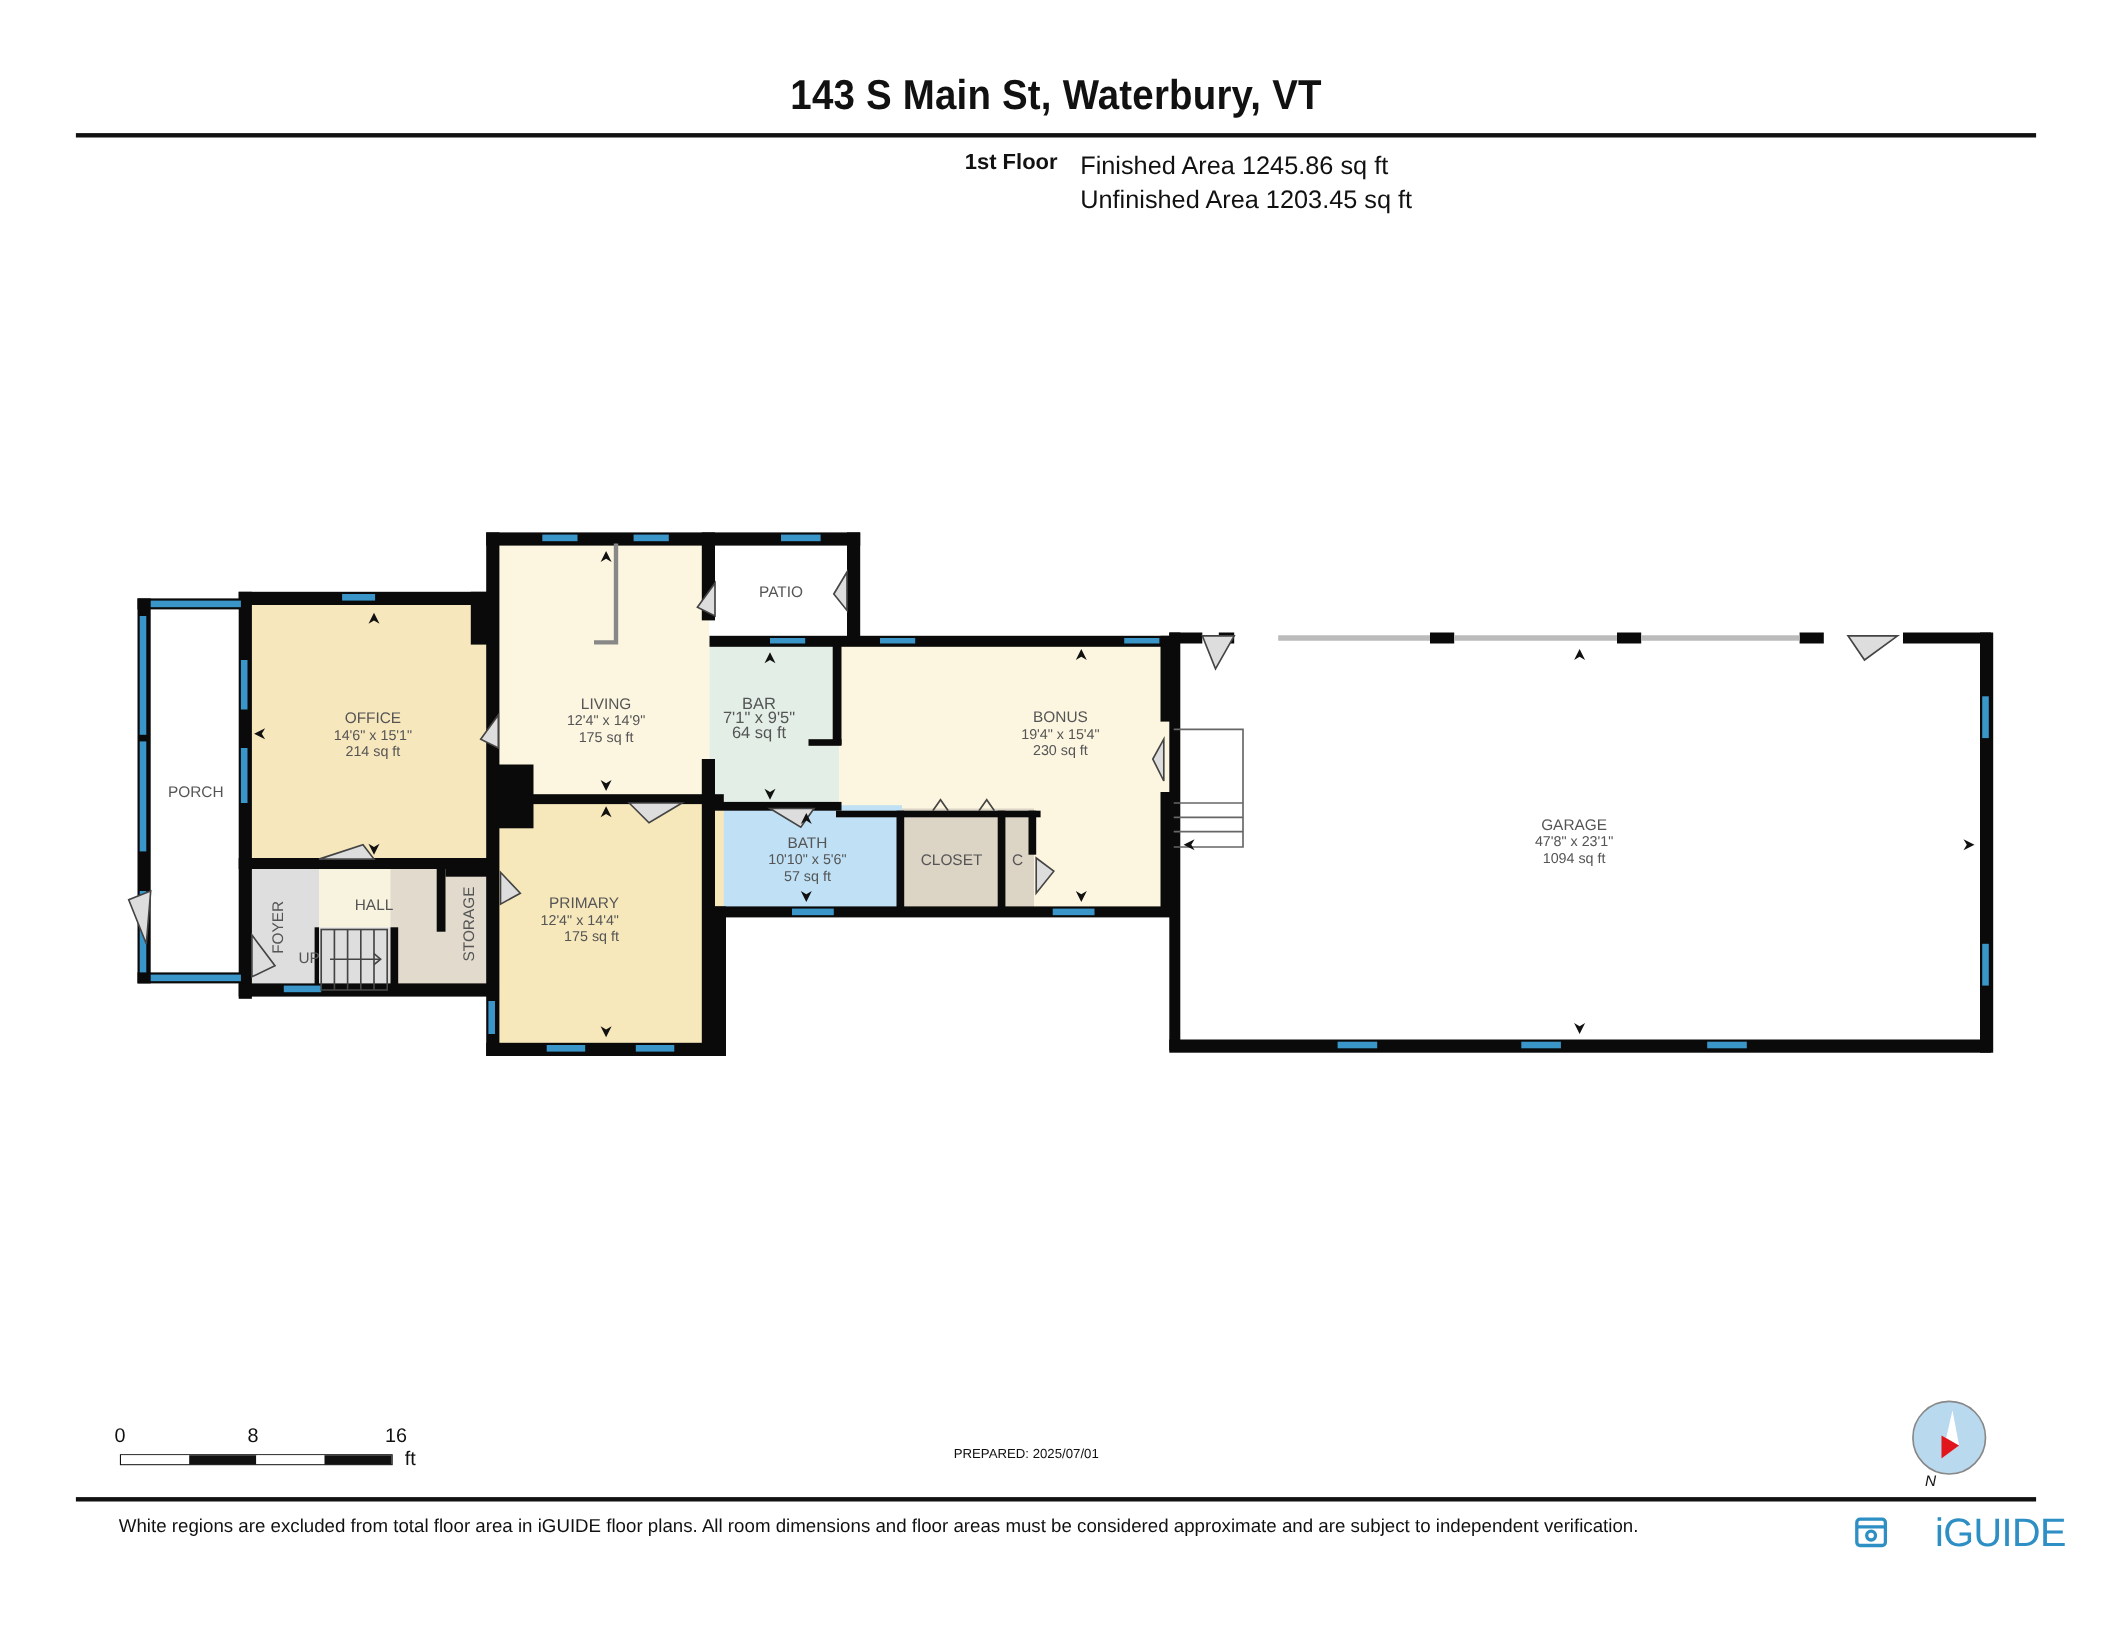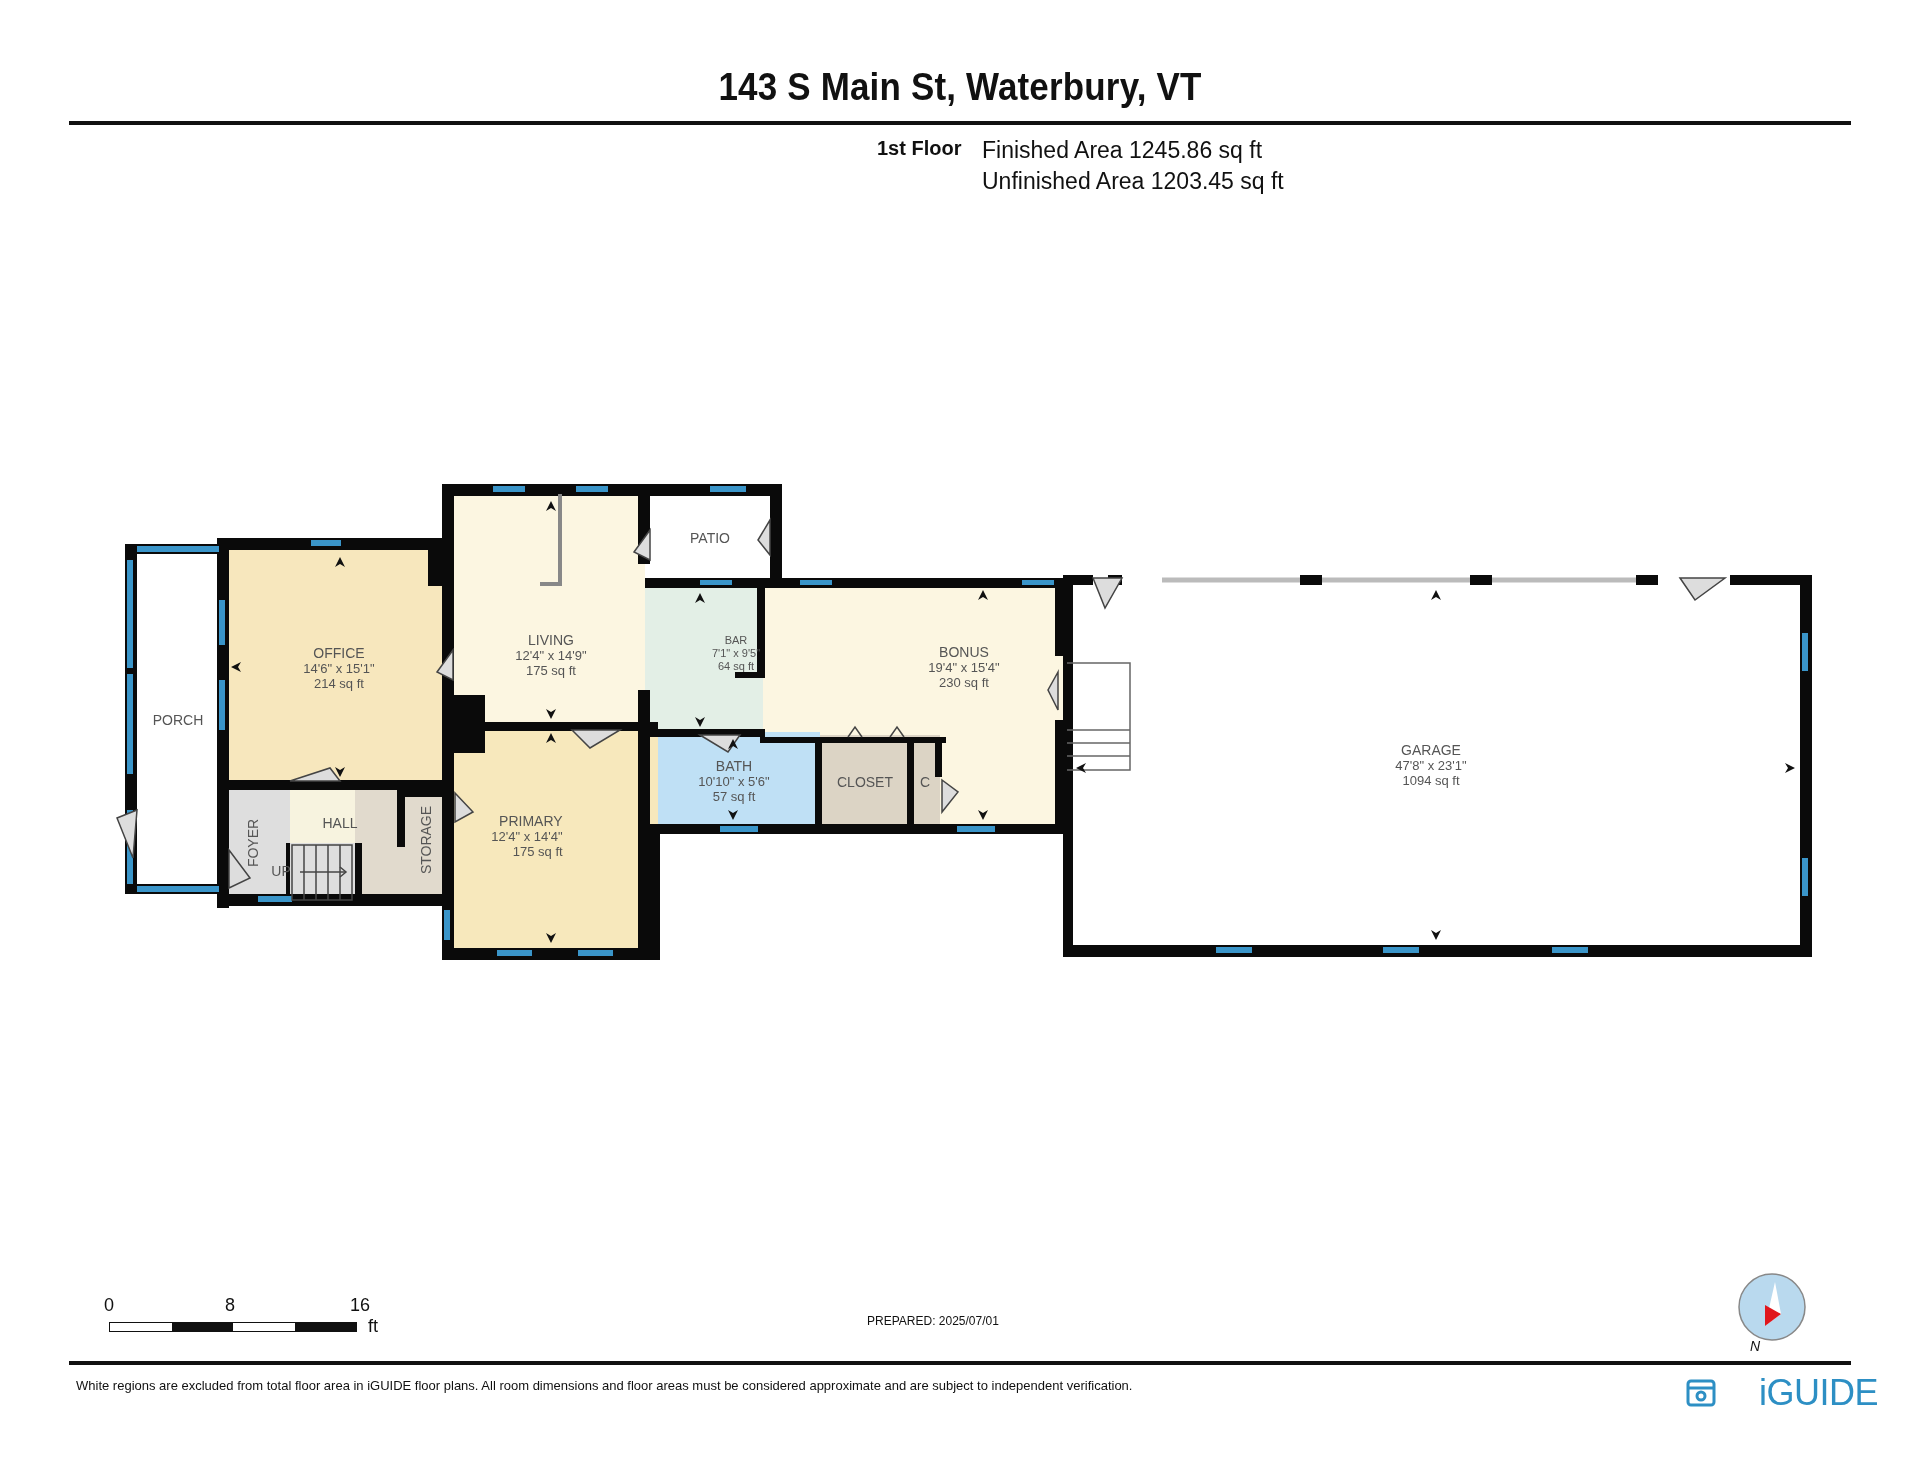--- a/index.html
+++ b/index.html
@@ -8,21 +8,21 @@
   .title { left:0; width:1920px; top:66px; text-align:center; font-size:38px; font-weight:bold; letter-spacing:0.2px; transform:scaleX(0.92); }
   .rule { background:#111; height:4px; }
   .floor-label { font-size:20px; font-weight:bold; }
   .area-line { font-size:23px; }
   .plan { left:0; top:0; width:1920px; height:1483px; }
   .room-label { position:absolute; text-align:center; font-size:13px; color:#555; line-height:15px; white-space:nowrap; transform:translate(-50%,-50%); }
   .room-label .name { font-size:14px; }
   .vert { transform:translate(-50%,-50%) rotate(-90deg); }
   .scale-num { font-size:18px; }
   .prepared { font-size:12px; }
-  .disclaimer { font-size:13px; }
+  .disclaimer { font-size:17px;margin-left:32px; }
   .logo-text { font-size:36px; color:#2d8fc4; font-weight:normal; letter-spacing:-0.5px;padding-left:43px; }
 </style>
 </head>
 <body>
 
 <div class="abs title">143 S Main St, Waterbury, VT</div>
 <div class="abs rule" style="left:69px; top:121px; width:1782px;"></div>
 <div class="abs floor-label" style="left:877px; top:137px;">1st Floor</div>
 <div class="abs area-line" style="left:982px; top:137px;">Finished Area 1245.86 sq ft</div>
 <div class="abs area-line" style="left:982px; top:168px;">Unfinished Area 1203.45 sq ft</div>
@@ -204,21 +204,21 @@
   <div>214 sq ft</div>
 </div>
 <div class="room-label" style="left:551px; top:655px;">
   <div class="name">LIVING</div>
   <div>12'4" x 14'9"</div>
   <div>175 sq ft</div>
 </div>
 <div class="room-label" style="left:710px; top:538px;">
   <div class="name">PATIO</div>
 </div>
-<div class="room-label" style="left:690px; top:653px; font-size:11px; line-height:13px;margin-left:46px;">
+<div class="room-label" style="left:690px; top:653px; font-size:15px; line-height:13px;">
   <div>BAR</div>
   <div>7'1" x 9'5"</div>
   <div>64 sq ft</div>
 </div>
 <div class="room-label" style="left:964px; top:667px;">
   <div class="name">BONUS</div>
   <div>19'4" x 15'4"</div>
   <div>230 sq ft</div>
 </div>
 <div class="room-label" style="left:734px; top:781px;">

